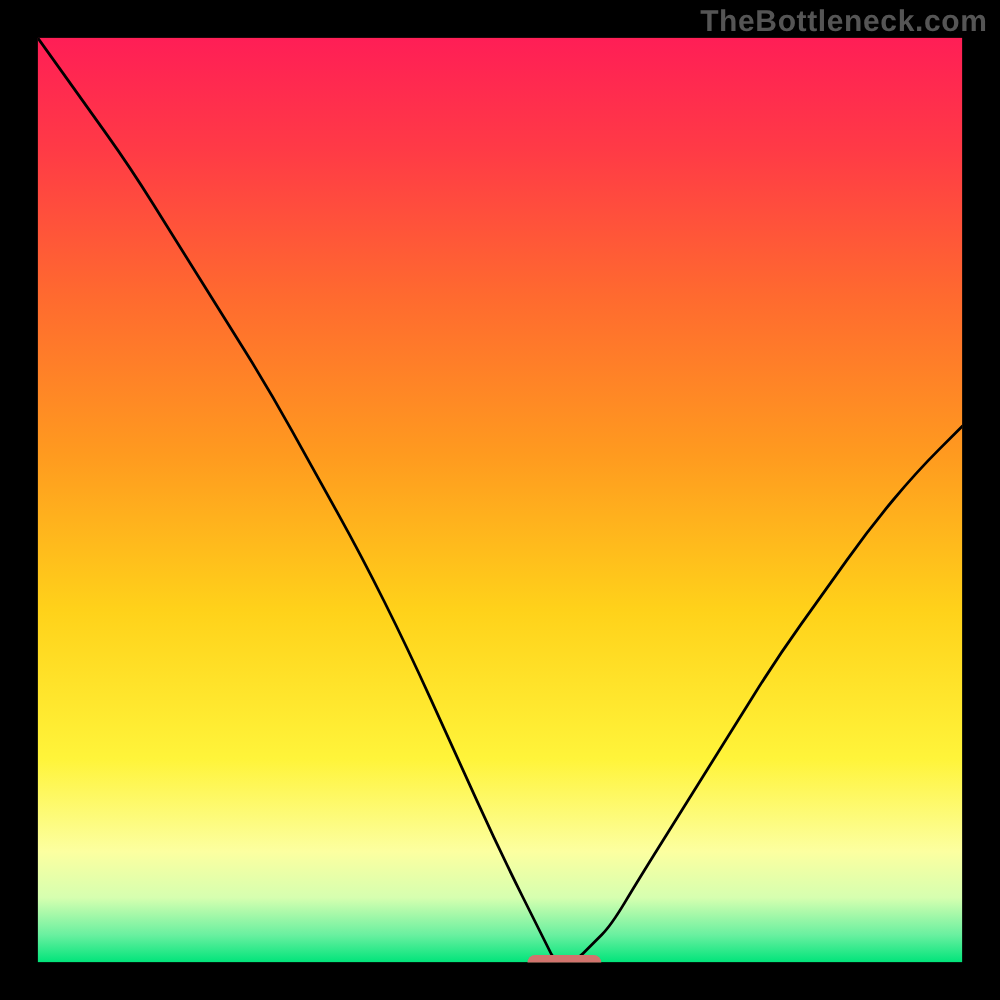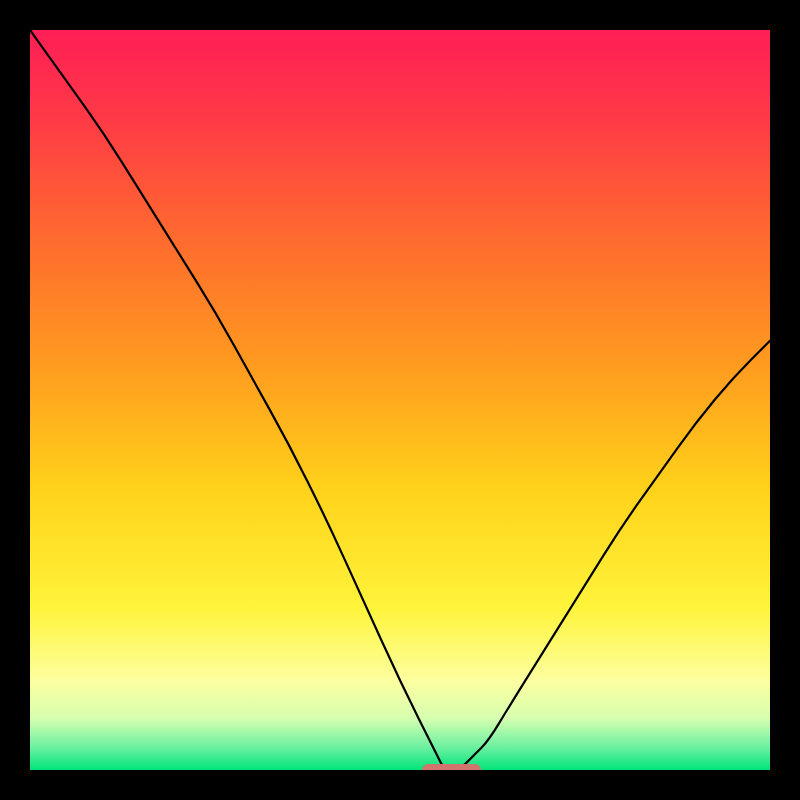--- a/index.html
+++ b/index.html
@@ -57,20 +57,21 @@
     height: 12px;
     border-radius: 6px;
     background: #d1746d;
   }
 </style>
 </head>
 <body>
 
 <div class="frame">
 
+  <div class="watermark">TheBottleneck.com</div>
 
   <div class="plot">
 
     <svg class="gradient" viewBox="0 0 740 740" preserveAspectRatio="none">
       <defs>
         <linearGradient id="bg-grad" x1="0" y1="0" x2="0" y2="1">
             <stop offset="0%" stop-color="#ff1e56"></stop>
             <stop offset="12%" stop-color="#ff3a46"></stop>
             <stop offset="28.000000000000004%" stop-color="#ff6a2f"></stop>
             <stop offset="45%" stop-color="#ff9a1f"></stop>

